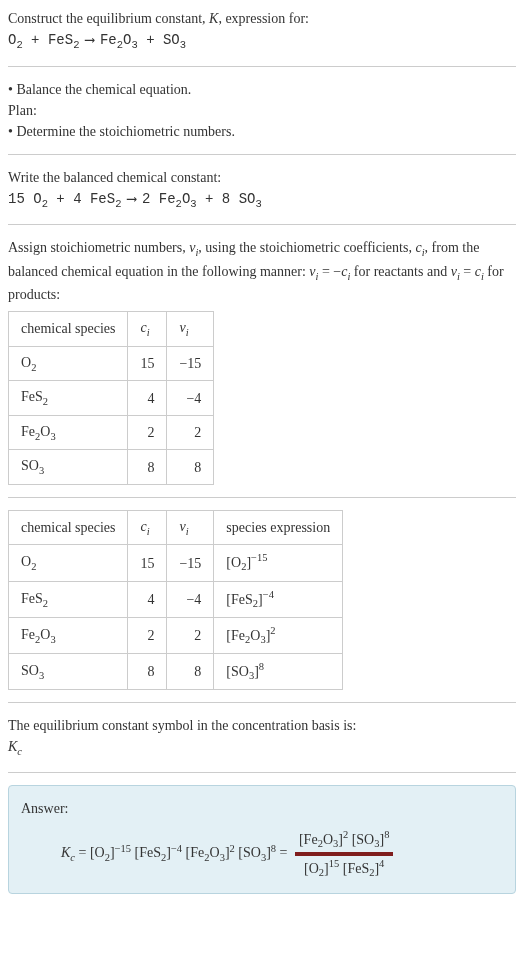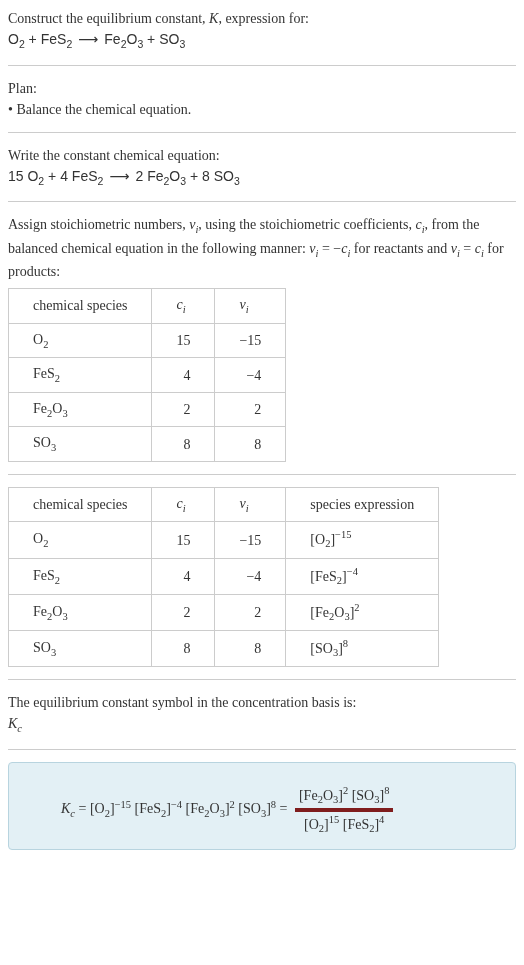--- a/index.html
+++ b/index.html
@@ -18,21 +18,21 @@
     }
     .section {
       margin-bottom: 12px;
     }
     .divider {
       border: none;
       border-top: 1px solid #ccc;
       margin: 12px 0;
     }
     .chem {
-      font-family: Liberation Sans, sans-serif;
+      font-family: Liberation Mono, monospace;
     }
     sub {
       font-size: 0.75em;
       vertical-align: sub;
     }
     sup {
       font-size: 0.75em;
       vertical-align: super;
     }
     .italic {
@@ -40,21 +40,21 @@
     }
     .arrow {
       padding: 0 6px;
     }
     table {
       border-collapse: collapse;
       margin-top: 6px;
     }
     th, td {
       border: 1px solid #ccc;
-      padding: 5px 24px;
+      padding: 5px 12px;
       text-align: left;
       font-weight: normal;
     }
     td.num {
       text-align: right;
     }
     .answer-box {
       background: #e3f0f5;
       border: 1px solid #b8d4df;
       border-radius: 4px;
@@ -87,28 +87,29 @@
 <div class="section">
   <span>Construct the equilibrium constant, </span><span class="italic">K</span><span>, expression for:</span><br>
   <span class="chem">
     <span>O</span><sub>2</sub><span> + </span><span>FeS</span><sub>2</sub><span class="arrow">⟶</span><span>Fe</span><sub>2</sub><span>O</span><sub>3</sub><span> + </span><span>SO</span><sub>3</sub>
   </span>
 </div>
 
 <hr class="divider">
 
 <div class="section">
+  <div>• Balance the chemical equation.</div>
   <div>Plan:</div>
-  <div>• Balance the chemical equation.</div>
-</div>
-
-<hr class="divider">
-
-<div class="section">
-  <div>Write the constant chemical equation:</div>
+  <div>• Determine the stoichiometric numbers.</div>
+</div>
+
+<hr class="divider">
+
+<div class="section">
+  <div>Write the balanced chemical constant:</div>
   <span class="chem">
     <span>15 </span><span>O</span><sub>2</sub><span> + </span><span>4 </span><span>FeS</span><sub>2</sub><span class="arrow">⟶</span><span>2 </span><span>Fe</span><sub>2</sub><span>O</span><sub>3</sub><span> + </span><span>8 </span><span>SO</span><sub>3</sub>
   </span>
 </div>
 
 <hr class="divider">
 
 <div class="section">
   <span>
     <span>Assign stoichiometric numbers, </span><span class="italic">ν</span><sub class="italic">i</sub><span>, using the stoichiometric coefficients, </span><span class="italic">c</span><sub class="italic">i</sub><span>, from the balanced chemical equation in the following manner: </span><span class="italic">ν</span><sub class="italic">i</sub><span> = −</span><span class="italic">c</span><sub class="italic">i</sub><span> for reactants and </span><span class="italic">ν</span><sub class="italic">i</sub><span> = </span><span class="italic">c</span><sub class="italic">i</sub><span> for products:</span>
@@ -190,17 +191,18 @@
 <div class="section">
   <div>The equilibrium constant symbol in the concentration basis is:</div>
   <span class="italic"><span>K</span><sub>c</sub></span>
 </div>
 
 <hr class="divider">
 
 <div class="section">
 
   <div class="answer-box">
+    <div>Answer:</div>
     <div class="indent-eq">
       <span class="italic">K</span><sub class="italic">c</sub><span> = </span>[O<sub>2</sub>]<sup>−15</sup> [FeS<sub>2</sub>]<sup>−4</sup> [Fe<sub>2</sub>O<sub>3</sub>]<sup>2</sup> [SO<sub>3</sub>]<sup>8</sup><span> = </span><span class="frac"><span class="num">[Fe<sub>2</sub>O<sub>3</sub>]<sup>2</sup> [SO<sub>3</sub>]<sup>8</sup></span><span class="den">[O<sub>2</sub>]<sup>15</sup> [FeS<sub>2</sub>]<sup>4</sup></span></span>
     </div>
   </div>
 </div>
 
 </body></html>

